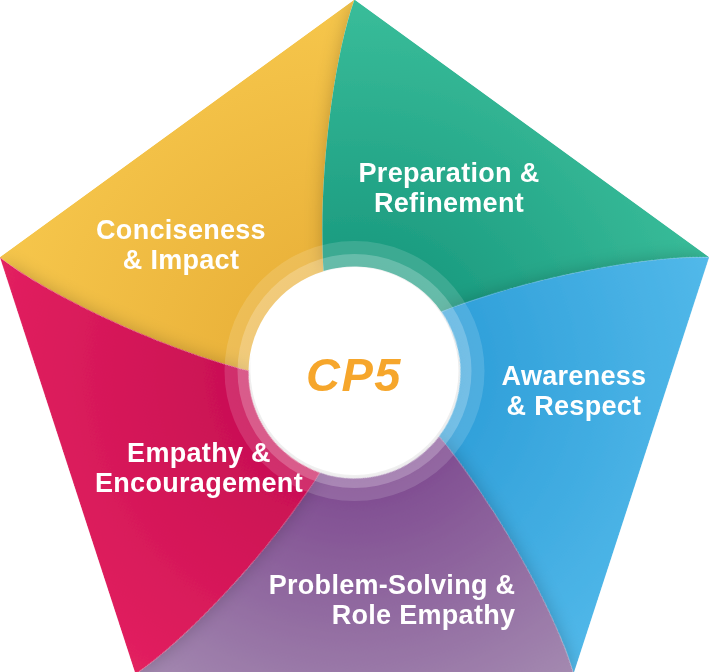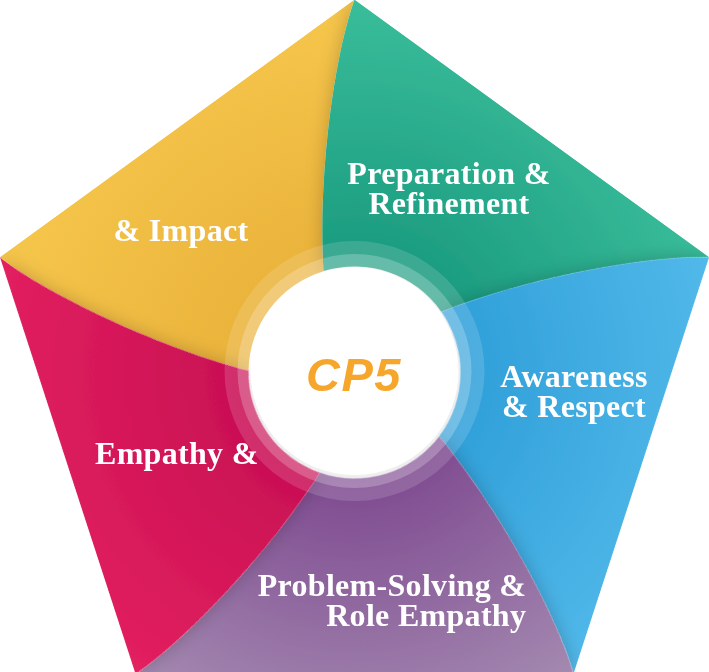--- a/index.html
+++ b/index.html
@@ -8,25 +8,24 @@
     width:709px;height:672px;
     overflow:hidden;
     background:#ffffff;
     font-family:"Liberation Sans","DejaVu Sans",sans-serif;
   }
   .stage svg{position:absolute;left:0;top:0;display:block;}
   .lbl{
     position:absolute;
     color:var(--label-color,#ffffff);
     font-weight:700;
-    font-size:32px;
+    font-size:27px;
     line-height:30px;
     text-align:center;
     letter-spacing:0.3px;
-    font-family:Liberation Serif, serif;
   }
   .lbl .line{display:block;white-space:nowrap;}
   #lbl-preparation{left:449px;top:158px;transform:translateX(-50%);}
   #lbl-refinement{left:574px;top:361px;transform:translateX(-50%);}
   #lbl-problem{left:392px;top:570px;transform:translateX(-50%);text-align:right;}
   #lbl-empathy{left:95px;top:438px;text-align:center;}
   #lbl-conciseness{left:181px;top:215px;transform:translateX(-50%);}
   .center-label{
     position:absolute;
     left:354px;top:374px;
@@ -105,21 +104,23 @@
     <span class="line">&amp; Respect</span>
   </div>
 
   <div class="lbl" id="lbl-problem">
     <span class="line">Problem-Solving &amp;</span>
     <span class="line">Role Empathy</span>
   </div>
 
   <div class="lbl" id="lbl-empathy">
     <span class="line">Empathy &amp;</span>
+    <span class="line">Encouragement</span>
   </div>
 
   <div class="lbl" id="lbl-conciseness">
+    <span class="line">Conciseness</span>
     <span class="line">&amp; Impact</span>
   </div>
 
   <div class="center-label">CP5</div>
 
 </div>
 
 </body></html>

